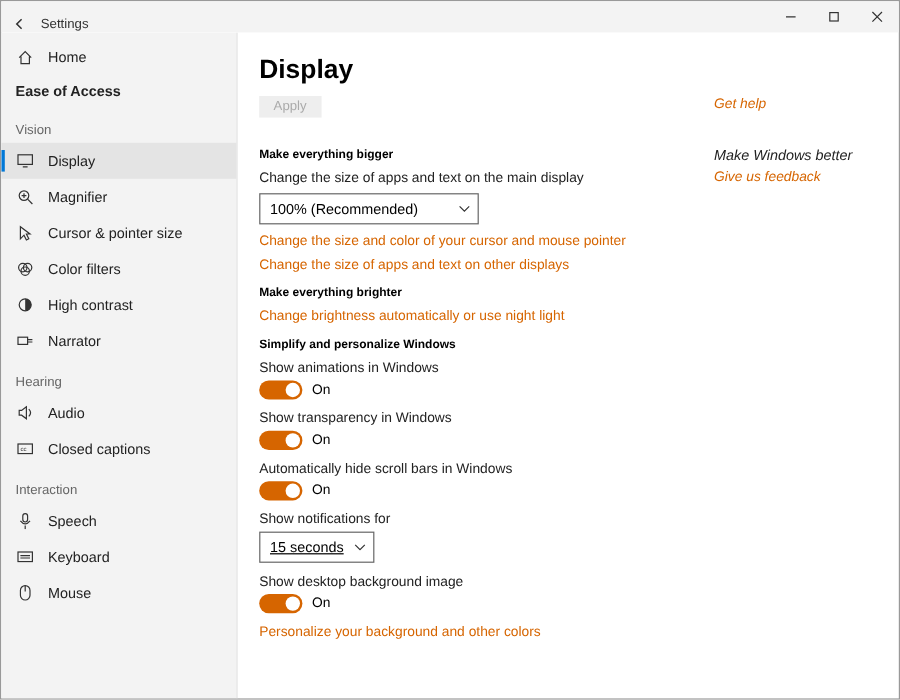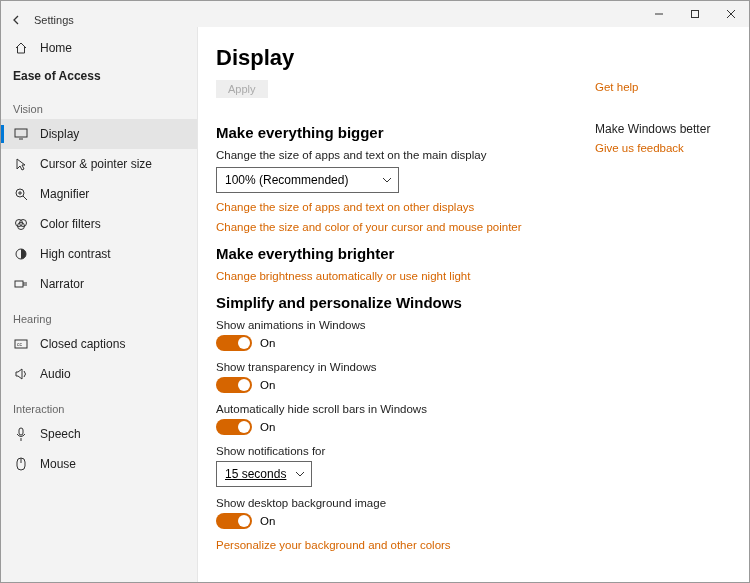--- a/index.html
+++ b/index.html
@@ -16,24 +16,24 @@
   .nav-item.selected { background:#e4e4e4;}
   .nav-item.selected::before { content:""; position:absolute; left:0; width:3px; height:18px; background:#0078d7;}
   .nav-item { position:relative;}
   .icon { width:15px; height:15px; display:inline-flex; align-items:center; justify-content:center; flex-shrink:0; color:#333;}
   .searchbox { margin:6px 10px 10px 10px; height:26px; border:1px solid #888; background:#f3f3f3; display:flex; align-items:center; padding:0 8px;}
   .searchbox input { flex:1; border:none; background:transparent; font-size:12px; outline:none;}
   .category { font-size:12px; font-weight:600; color:#222; padding:6px 12px 6px 12px;}
   .group-header { font-size:11px; color:#666; padding:14px 12px 4px 12px;}
   .content { flex:1; display:flex; overflow:auto; padding:18px 24px 0 18px;}
   .main-col { flex:1; min-width:0;}
-  .side-col { width:140px; padding-left:10px; font-size:12px;}
+  .side-col { width:140px; padding-left:10px; font-size:12px;font-style:italic;}
   h1.page-title { font-size:22px; font-weight:600; margin:0 0 8px 0;}
   .apply-btn-faded { background:#eee; color:#aaa; border:none; font-size:11px; padding:3px 12px; margin-bottom:14px;}
-  h2.section { font-size:15px; font-weight:600; margin:12px 0 8px 0;}
+  h2.section { font-size:10px; font-weight:600; margin:12px 0 8px 0;}
   .desc { font-size:11.5px; color:#222; margin-bottom:6px;}
   .link { font-size:11.5px; color:#d66500; margin:8px 0; display:block;}
   .side-col .section-label { color:#222; font-size:12px; margin-top:29px; margin-bottom:6px;}
   .dropdown { border:1px solid #666; height:26px; font-size:12px; padding:0 22px 0 8px; display:flex; align-items:center; position:relative; background:#fff;}
   .dropdown.wide { width:183px;}
   .dropdown.narrow { width:96px;text-decoration:underline;}
   .dropdown .chev { position:absolute; right:6px; top:50%; transform:translateY(-50%);}
   .toggle-row { margin:4px 0 10px 0;}
   .toggle-label { font-size:11.5px; color:#222; margin-bottom:4px;}
   .toggle-ctrl { display:flex; align-items:center; gap:8px;}
@@ -91,39 +91,39 @@
             <svg width="14" height="12" viewBox="0 0 14 12">
               <rect x="1" y="1" width="12" height="8" stroke="#333" fill="none"></rect>
               <line x1="5" y1="11" x2="9" y2="11" stroke="#333"></line>
             </svg>
           </span>
         <span>Display</span>
       </div>
       <div class="nav-item">
         <span class="icon">
             <svg width="14" height="14" viewBox="0 0 14 14">
-              <path d="M3 2 L3 12 L6 9 L8 13 L10 12 L8 8 L11 8 Z" stroke="#333" fill="none"></path>
-            </svg>
-          </span>
-        <span>Cursor &amp; pointer size</span>
-      </div>
-      <div class="nav-item">
-        <span class="icon">
-            <svg width="14" height="14" viewBox="0 0 14 14">
               <circle cx="6" cy="6" r="4" stroke="#333" fill="none"></circle>
               <line x1="9" y1="9" x2="13" y2="13" stroke="#333"></line>
               <line x1="4" y1="6" x2="8" y2="6" stroke="#333"></line>
               <line x1="6" y1="4" x2="6" y2="8" stroke="#333"></line>
             </svg>
           </span>
         <span>Magnifier</span>
       </div>
       <div class="nav-item">
         <span class="icon">
             <svg width="14" height="14" viewBox="0 0 14 14">
+              <path d="M3 2 L3 12 L6 9 L8 13 L10 12 L8 8 L11 8 Z" stroke="#333" fill="none"></path>
+            </svg>
+          </span>
+        <span>Cursor &amp; pointer size</span>
+      </div>
+      <div class="nav-item">
+        <span class="icon">
+            <svg width="14" height="14" viewBox="0 0 14 14">
               <circle cx="5" cy="6" r="3.5" stroke="#333" fill="none"></circle>
               <circle cx="9" cy="6" r="3.5" stroke="#333" fill="none"></circle>
               <circle cx="7" cy="9" r="3.5" stroke="#333" fill="none"></circle>
             </svg>
           </span>
         <span>Color filters</span>
       </div>
       <div class="nav-item">
         <span class="icon">
             <svg width="14" height="14" viewBox="0 0 14 14">
@@ -139,46 +139,56 @@
               <rect x="1" y="3" width="8" height="6" stroke="#333" fill="none"></rect>
               <path d="M9 5 L13 5 M9 7 L13 7" stroke="#333"></path>
             </svg>
           </span>
         <span>Narrator</span>
       </div>
 
       <div class="group-header">Hearing</div>
       <div class="nav-item">
         <span class="icon">
+            <svg width="14" height="12" viewBox="0 0 14 12">
+              <path d="M2 4 H4 L8 1 V11 L4 8 H2 Z" stroke="#333" fill="none"></path>
+              <path d="M10 3 Q13 6 10 9" stroke="#333" fill="none"></path>
+            </svg>
+          </span>
+        <span>Audio</span>
+      </div>
+      <div class="nav-item">
+        <span class="icon">
             <svg width="14" height="10" viewBox="0 0 14 10">
               <rect x="1" y="1" width="12" height="8" stroke="#333" fill="none"></rect>
               <text x="3" y="7" font-size="5" fill="#333">cc</text>
             </svg>
           </span>
         <span>Closed captions</span>
       </div>
-      <div class="nav-item">
-        <span class="icon">
-            <svg width="14" height="12" viewBox="0 0 14 12">
-              <path d="M2 4 H4 L8 1 V11 L4 8 H2 Z" stroke="#333" fill="none"></path>
-              <path d="M10 3 Q13 6 10 9" stroke="#333" fill="none"></path>
-            </svg>
-          </span>
-        <span>Audio</span>
-      </div>
 
       <div class="group-header">Interaction</div>
       <div class="nav-item">
         <span class="icon">
             <svg width="12" height="14" viewBox="0 0 12 14">
               <rect x="4" y="1" width="4" height="7" rx="2" stroke="#333" fill="none"></rect>
               <path d="M2 7 Q6 12 10 7 M6 11 V14" stroke="#333" fill="none"></path>
             </svg>
           </span>
         <span>Speech</span>
+      </div>
+      <div class="nav-item">
+        <span class="icon">
+            <svg width="14" height="10" viewBox="0 0 14 10">
+              <rect x="1" y="1" width="12" height="8" stroke="#333" fill="none"></rect>
+              <line x1="3" y1="4" x2="11" y2="4" stroke="#333"></line>
+              <line x1="3" y1="6" x2="11" y2="6" stroke="#333"></line>
+            </svg>
+          </span>
+        <span>Keyboard</span>
       </div>
       <div class="nav-item">
         <span class="icon">
             <svg width="10" height="14" viewBox="0 0 10 14">
               <rect x="1" y="1" width="8" height="12" rx="4" stroke="#333" fill="none"></rect>
               <line x1="5" y1="1" x2="5" y2="6" stroke="#333"></line>
             </svg>
           </span>
         <span>Mouse</span>
       </div>
@@ -192,22 +202,22 @@
         <h2 class="section">Make everything bigger</h2>
         <div class="desc">Change the size of apps and text on the main display</div>
         <div class="dropdown wide">
           <span>100% (Recommended)</span>
           <span class="chev">
               <svg width="10" height="6">
                 <path d="M1 1 L5 5 L9 1" stroke="#333" fill="none"></path>
               </svg>
             </span>
         </div>
+        <a class="link">Change the size and color of your cursor and mouse pointer</a>
         <a class="link">Change the size of apps and text on other displays</a>
-        <a class="link">Change the size and color of your cursor and mouse pointer</a>
 
         <h2 class="section">Make everything brighter</h2>
         <a class="link">Change brightness automatically or use night light</a>
 
         <h2 class="section">Simplify and personalize Windows</h2>
 
         <div class="toggle-row">
           <div class="toggle-label">Show animations in Windows</div>
           <div class="toggle-ctrl">
             <div class="toggle">

